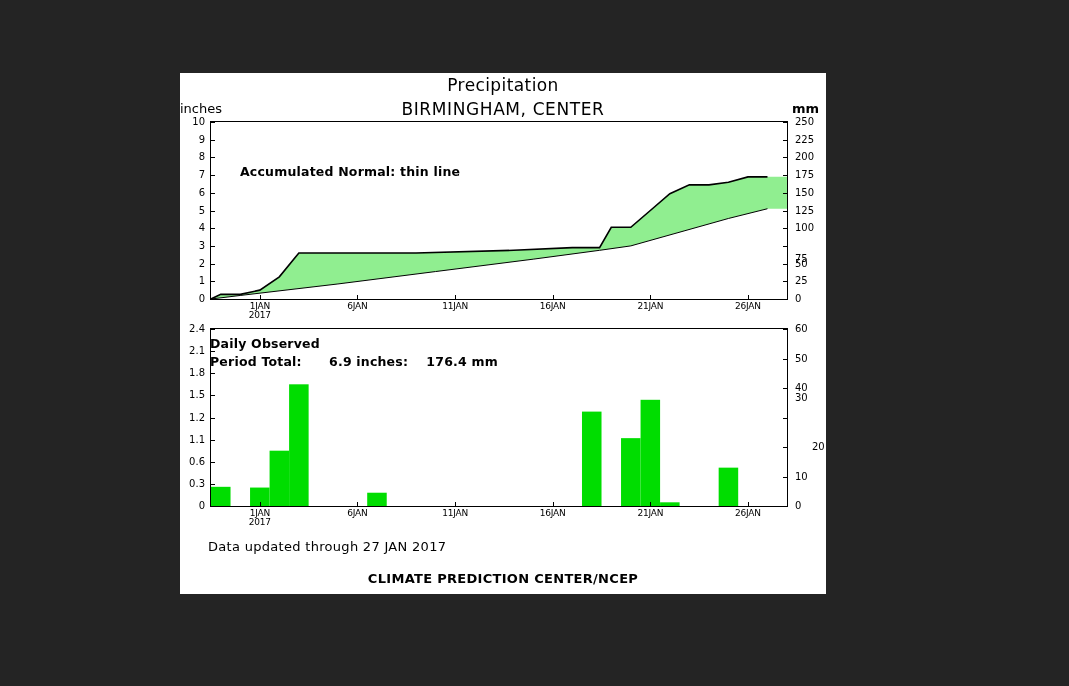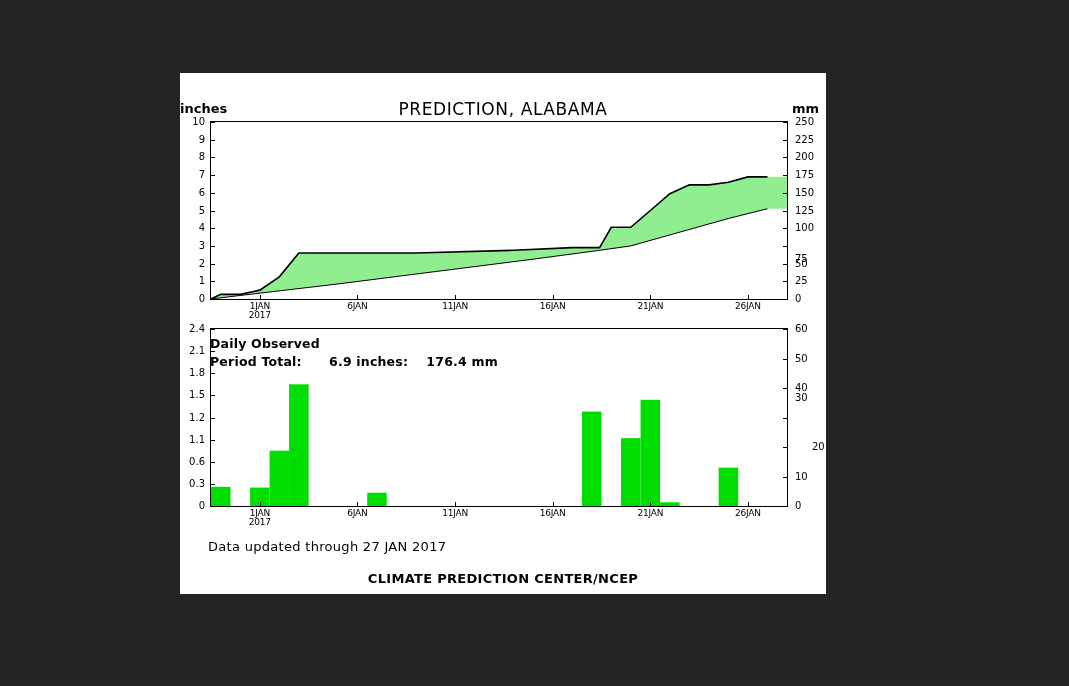--- a/index.html
+++ b/index.html
@@ -26,21 +26,21 @@
   #title-main {
     left: 0; top: 2px; width: 646px;
     text-align: center;
     font-size: 17px; letter-spacing: .4px;
   }
   #title-station {
     left: 0; top: 26px; width: 646px;
     text-align: center;
     font-size: 17px; letter-spacing: .6px;
   }
-  #unit-left  { left: 0px;  top: 28px; font-size: 13px; font-weight: bold; }
+  #unit-left  { left: 0px;  top: 28px; font-size: 13px; font-weight: normal; }
   #unit-right { left: 612px; top: 28px; font-size: 13px; font-weight: bold; }
 
   
   .plot {
     position: absolute;
     border: 1px solid #000;
     background: #fff;
   }
   .plot svg { position: absolute; left: 0; top: 0; display: block; }
 
@@ -77,21 +77,22 @@
     font-size: 13px; font-weight: bold; letter-spacing: .3px;
   }
 </style>
 </head>
 <body>
 
 <div id="page">
 
   <div id="card">
 
-    <div class="txt" id="title-station">PREDICTION, ALABAMA</div>
+    <div class="txt" id="title-main">Precipitation</div>
+    <div class="txt" id="title-station">BIRMINGHAM, CENTER</div>
     <div class="txt" id="unit-left">inches</div>
     <div class="txt" id="unit-right">mm</div>
 
     <div class="plot" id="plot-accum" style="left:30px; top:48px; width:578px; height:179px;">
       <svg id="svg-accum" width="576" height="177" viewBox="0 0 576 177">
           <polygon points="0.96,176.55 1.92,176.09 2.88,175.64 3.84,175.19 4.80,174.74 5.76,174.28 6.72,173.83 7.68,173.38 8.64,172.93 9.60,172.47 10.56,172.40 11.52,172.40 12.48,172.40 13.44,172.40 14.40,172.40 15.36,172.40 16.32,172.40 17.28,172.40 18.24,172.40 19.20,172.40 20.16,172.40 21.12,172.40 22.08,172.40 23.04,172.40 24.00,172.40 24.96,172.40 25.92,172.40 26.88,172.40 27.84,172.40 28.80,172.40 29.76,172.30 30.72,172.09 31.68,171.88 32.64,171.67 33.60,171.46 34.56,171.25 35.52,171.04 36.48,170.83 37.44,170.62 38.40,170.42 39.36,170.21 40.32,170.00 41.28,169.79 42.24,169.58 43.20,169.37 44.16,169.16 45.12,168.95 46.08,168.74 47.04,168.54 48.00,168.33 48.96,168.05 49.92,167.40 50.88,166.75 51.84,166.09 52.80,165.44 53.76,164.79 54.72,164.13 55.68,163.48 56.64,162.83 57.60,162.18 58.56,161.52 59.52,160.87 60.48,160.22 61.44,159.57 62.40,158.91 63.36,158.26 64.32,157.61 65.28,156.95 66.24,156.30 67.20,155.65 68.16,155.00 69.12,153.92 70.08,152.74 71.04,151.57 72.00,150.39 72.96,149.22 73.92,148.05 74.88,146.87 75.84,145.70 76.80,144.52 77.76,143.35 78.72,142.17 79.68,141.00 80.64,139.82 81.60,138.65 82.56,137.47 83.52,136.30 84.48,135.12 85.44,133.95 86.40,132.77 87.36,131.60 88.32,130.98 89.28,130.98 90.24,130.98 91.20,130.98 92.16,130.98 93.12,130.98 94.08,130.98 95.04,130.98 96.00,130.98 96.96,130.98 97.92,130.98 98.88,130.98 99.84,130.98 100.80,130.98 101.76,130.98 102.72,130.98 103.68,130.98 104.64,130.98 105.60,130.98 106.56,130.98 107.52,130.98 108.48,130.98 109.44,130.98 110.40,130.98 111.36,130.98 112.32,130.98 113.28,130.98 114.24,130.98 115.20,130.98 116.16,130.98 117.12,130.98 118.08,130.98 119.04,130.98 120.00,130.98 120.96,130.98 121.92,130.98 122.88,130.98 123.84,130.98 124.80,130.98 125.76,130.98 126.72,130.98 127.68,130.98 128.64,130.98 129.60,130.98 130.56,130.98 131.52,130.98 132.48,130.98 133.44,130.98 134.40,130.98 135.36,130.98 136.32,130.98 137.28,130.98 138.24,130.98 139.20,130.98 140.16,130.98 141.12,130.98 142.08,130.98 143.04,130.98 144.00,130.98 144.96,130.98 145.92,130.98 146.88,130.98 147.84,130.98 148.80,130.98 149.76,130.98 150.72,130.98 151.68,130.98 152.64,130.98 153.60,130.98 154.56,130.98 155.52,130.98 156.48,130.98 157.44,130.98 158.40,130.98 159.36,130.98 160.32,130.98 161.28,130.98 162.24,130.98 163.20,130.98 164.16,130.98 165.12,130.98 166.08,130.98 167.04,130.98 168.00,130.98 168.96,130.98 169.92,130.98 170.88,130.98 171.84,130.98 172.80,130.98 173.76,130.98 174.72,130.98 175.68,130.98 176.64,130.98 177.60,130.98 178.56,130.98 179.52,130.98 180.48,130.98 181.44,130.98 182.40,130.98 183.36,130.98 184.32,130.98 185.28,130.98 186.24,130.98 187.20,130.98 188.16,130.98 189.12,130.98 190.08,130.98 191.04,130.98 192.00,130.98 192.96,130.98 193.92,130.98 194.88,130.98 195.84,130.98 196.80,130.98 197.76,130.98 198.72,130.98 199.68,130.98 200.64,130.98 201.60,130.98 202.56,130.98 203.52,130.98 204.48,130.98 205.44,130.97 206.40,130.94 207.36,130.92 208.32,130.89 209.28,130.86 210.24,130.84 211.20,130.81 212.16,130.79 213.12,130.76 214.08,130.73 215.04,130.71 216.00,130.68 216.96,130.66 217.92,130.63 218.88,130.60 219.84,130.58 220.80,130.55 221.76,130.52 222.72,130.50 223.68,130.47 224.64,130.45 225.60,130.42 226.56,130.39 227.52,130.37 228.48,130.34 229.44,130.32 230.40,130.29 231.36,130.26 232.32,130.24 233.28,130.21 234.24,130.19 235.20,130.16 236.16,130.13 237.12,130.11 238.08,130.08 239.04,130.05 240.00,130.03 240.96,130.00 241.92,129.98 242.88,129.95 243.84,129.92 244.80,129.90 245.76,129.87 246.72,129.85 247.68,129.82 248.64,129.79 249.60,129.77 250.56,129.74 251.52,129.72 252.48,129.69 253.44,129.66 254.40,129.64 255.36,129.61 256.32,129.58 257.28,129.56 258.24,129.53 259.20,129.51 260.16,129.48 261.12,129.45 262.08,129.43 263.04,129.40 264.00,129.38 264.96,129.35 265.92,129.32 266.88,129.30 267.84,129.27 268.80,129.25 269.76,129.22 270.72,129.19 271.68,129.17 272.64,129.14 273.60,129.11 274.56,129.09 275.52,129.06 276.48,129.04 277.44,129.01 278.40,128.98 279.36,128.96 280.32,128.93 281.28,128.91 282.24,128.88 283.20,128.85 284.16,128.83 285.12,128.80 286.08,128.78 287.04,128.75 288.00,128.72 288.96,128.70 289.92,128.67 290.88,128.64 291.84,128.62 292.80,128.59 293.76,128.57 294.72,128.54 295.68,128.51 296.64,128.49 297.60,128.46 298.56,128.44 299.52,128.41 300.48,128.38 301.44,128.36 302.40,128.33 303.36,128.29 304.32,128.25 305.28,128.21 306.24,128.16 307.20,128.12 308.16,128.07 309.12,128.03 310.08,127.99 311.04,127.94 312.00,127.90 312.96,127.86 313.92,127.81 314.88,127.77 315.84,127.73 316.80,127.68 317.76,127.64 318.72,127.60 319.68,127.55 320.64,127.51 321.60,127.47 322.56,127.42 323.52,127.38 324.48,127.34 325.44,127.29 326.40,127.25 327.36,127.20 328.32,127.16 329.28,127.12 330.24,127.07 331.20,127.03 332.16,126.99 333.12,126.94 334.08,126.90 335.04,126.86 336.00,126.81 336.96,126.77 337.92,126.73 338.88,126.68 339.84,126.64 340.80,126.60 341.76,126.55 342.72,126.51 343.68,126.47 344.64,126.42 345.60,126.38 346.56,126.33 347.52,126.29 348.48,126.25 349.44,126.20 350.40,126.16 351.36,126.12 352.32,126.07 353.28,126.03 354.24,125.99 355.20,125.94 356.16,125.90 357.12,125.86 358.08,125.81 359.04,125.77 360.00,125.73 360.96,125.68 361.92,125.67 362.88,125.67 363.84,125.67 364.80,125.67 365.76,125.67 366.72,125.67 367.68,125.67 368.64,125.67 369.60,125.67 370.56,125.67 371.52,125.67 372.48,125.67 373.44,125.67 374.40,125.67 375.36,125.67 376.32,125.67 377.28,125.67 378.24,125.67 379.20,125.67 380.16,125.67 381.12,125.67 382.08,125.67 383.04,125.67 384.00,125.67 384.96,125.67 385.92,125.67 386.88,125.67 387.84,125.67 388.80,125.25 389.76,123.58 390.72,121.91 391.68,120.24 392.64,118.57 393.60,116.91 394.56,115.24 395.52,113.57 396.48,111.90 397.44,110.23 398.40,108.57 399.36,106.90 400.32,105.32 401.28,105.32 402.24,105.32 403.20,105.32 404.16,105.32 405.12,105.32 406.08,105.32 407.04,105.32 408.00,105.32 408.96,105.32 409.92,105.32 410.88,105.32 411.84,105.32 412.80,105.32 413.76,105.32 414.72,105.32 415.68,105.32 416.64,105.32 417.60,105.32 418.56,105.32 419.52,105.32 420.48,104.73 421.44,103.90 422.40,103.07 423.36,102.25 424.32,101.42 425.28,100.59 426.24,99.77 427.20,98.94 428.16,98.11 429.12,97.29 430.08,96.46 431.04,95.63 432.00,94.81 432.96,93.98 433.92,93.15 434.88,92.33 435.84,91.50 436.80,90.67 437.76,89.85 438.72,89.02 439.68,88.19 440.64,87.36 441.60,86.54 442.56,85.71 443.52,84.88 444.48,84.06 445.44,83.23 446.40,82.40 447.36,81.58 448.32,80.75 449.28,79.92 450.24,79.10 451.20,78.27 452.16,77.44 453.12,76.62 454.08,75.79 455.04,74.96 456.00,74.14 456.96,73.31 457.92,72.48 458.88,71.67 459.84,71.24 460.80,70.80 461.76,70.36 462.72,69.93 463.68,69.49 464.64,69.06 465.60,68.62 466.56,68.19 467.52,67.75 468.48,67.32 469.44,66.88 470.40,66.45 471.36,66.01 472.32,65.58 473.28,65.14 474.24,64.71 475.20,64.27 476.16,63.84 477.12,63.40 478.08,62.97 479.04,62.83 480.00,62.83 480.96,62.83 481.92,62.83 482.88,62.83 483.84,62.83 484.80,62.83 485.76,62.83 486.72,62.83 487.68,62.83 488.64,62.83 489.60,62.83 490.56,62.83 491.52,62.83 492.48,62.83 493.44,62.83 494.40,62.83 495.36,62.83 496.32,62.83 497.28,62.83 498.24,62.79 499.20,62.66 500.16,62.53 501.12,62.40 502.08,62.27 503.04,62.14 504.00,62.01 504.96,61.87 505.92,61.74 506.88,61.61 507.84,61.48 508.80,61.35 509.76,61.22 510.72,61.09 511.68,60.96 512.64,60.83 513.60,60.70 514.56,60.57 515.52,60.44 516.48,60.31 517.44,60.18 518.40,59.91 519.36,59.65 520.32,59.39 521.28,59.13 522.24,58.87 523.20,58.61 524.16,58.35 525.12,58.09 526.08,57.83 527.04,57.56 528.00,57.30 528.96,57.04 529.92,56.78 530.88,56.52 531.84,56.26 532.80,56.00 533.76,55.74 534.72,55.48 535.68,55.22 536.64,54.95 537.60,54.87 538.56,54.87 539.52,54.87 540.48,54.87 541.44,54.87 542.40,54.87 543.36,54.87 544.32,54.87 545.28,54.87 546.24,54.87 547.20,54.87 548.16,54.87 549.12,54.87 550.08,54.87 551.04,54.87 552.00,54.87 552.96,54.87 553.92,54.87 554.88,54.87 555.84,54.87 556.80,54.87 557.76,54.87 558.72,54.87 559.68,54.87 560.64,54.87 561.60,54.87 562.56,54.87 563.52,54.87 564.48,54.87 565.44,54.87 566.40,54.87 567.36,54.87 568.32,54.87 569.28,54.87 570.24,54.87 571.20,54.87 572.16,54.87 573.12,54.87 574.08,54.87 575.04,54.87 576.00,54.87 576.00,86.73 575.04,86.73 574.08,86.73 573.12,86.73 572.16,86.73 571.20,86.73 570.24,86.73 569.28,86.73 568.32,86.73 567.36,86.73 566.40,86.73 565.44,86.73 564.48,86.73 563.52,86.73 562.56,86.73 561.60,86.73 560.64,86.73 559.68,86.73 558.72,86.73 557.76,86.73 556.80,86.73 555.84,86.89 554.88,87.13 553.92,87.37 552.96,87.61 552.00,87.85 551.04,88.08 550.08,88.32 549.12,88.56 548.16,88.80 547.20,89.04 546.24,89.28 545.28,89.52 544.32,89.76 543.36,90.00 542.40,90.24 541.44,90.48 540.48,90.72 539.52,90.96 538.56,91.20 537.60,91.44 536.64,91.67 535.68,91.91 534.72,92.15 533.76,92.39 532.80,92.63 531.84,92.87 530.88,93.11 529.92,93.35 528.96,93.59 528.00,93.83 527.04,94.07 526.08,94.31 525.12,94.55 524.16,94.79 523.20,95.03 522.24,95.26 521.28,95.50 520.32,95.74 519.36,95.98 518.40,96.22 517.44,96.46 516.48,96.73 515.52,97.00 514.56,97.27 513.60,97.54 512.64,97.81 511.68,98.08 510.72,98.35 509.76,98.62 508.80,98.89 507.84,99.16 506.88,99.43 505.92,99.70 504.96,99.97 504.00,100.24 503.04,100.51 502.08,100.78 501.12,101.05 500.16,101.32 499.20,101.59 498.24,101.86 497.28,102.13 496.32,102.40 495.36,102.67 494.40,102.94 493.44,103.20 492.48,103.47 491.52,103.74 490.56,104.01 489.60,104.28 488.64,104.55 487.68,104.82 486.72,105.09 485.76,105.36 484.80,105.63 483.84,105.90 482.88,106.17 481.92,106.44 480.96,106.71 480.00,106.98 479.04,107.25 478.08,107.52 477.12,107.79 476.16,108.06 475.20,108.33 474.24,108.60 473.28,108.87 472.32,109.14 471.36,109.41 470.40,109.68 469.44,109.95 468.48,110.22 467.52,110.49 466.56,110.76 465.60,111.03 464.64,111.30 463.68,111.57 462.72,111.84 461.76,112.11 460.80,112.38 459.84,112.65 458.88,112.92 457.92,113.19 456.96,113.46 456.00,113.73 455.04,114.00 454.08,114.27 453.12,114.54 452.16,114.81 451.20,115.08 450.24,115.34 449.28,115.61 448.32,115.88 447.36,116.15 446.40,116.42 445.44,116.69 444.48,116.96 443.52,117.23 442.56,117.50 441.60,117.77 440.64,118.04 439.68,118.31 438.72,118.58 437.76,118.85 436.80,119.12 435.84,119.39 434.88,119.66 433.92,119.93 432.96,120.20 432.00,120.47 431.04,120.74 430.08,121.01 429.12,121.28 428.16,121.55 427.20,121.82 426.24,122.09 425.28,122.36 424.32,122.63 423.36,122.90 422.40,123.17 421.44,123.44 420.48,123.71 419.52,123.94 418.56,124.08 417.60,124.21 416.64,124.35 415.68,124.48 414.72,124.62 413.76,124.76 412.80,124.89 411.84,125.03 410.88,125.16 409.92,125.30 408.96,125.43 408.00,125.57 407.04,125.71 406.08,125.84 405.12,125.98 404.16,126.11 403.20,126.25 402.24,126.39 401.28,126.52 400.32,126.66 399.36,126.79 398.40,126.93 397.44,127.07 396.48,127.20 395.52,127.34 394.56,127.47 393.60,127.61 392.64,127.75 391.68,127.88 390.72,128.02 389.76,128.15 388.80,128.29 387.84,128.42 386.88,128.55 385.92,128.68 384.96,128.80 384.00,128.93 383.04,129.06 382.08,129.19 381.12,129.32 380.16,129.44 379.20,129.57 378.24,129.70 377.28,129.83 376.32,129.96 375.36,130.08 374.40,130.21 373.44,130.34 372.48,130.47 371.52,130.60 370.56,130.72 369.60,130.85 368.64,130.98 367.68,131.11 366.72,131.24 365.76,131.36 364.80,131.49 363.84,131.62 362.88,131.75 361.92,131.88 360.96,132.00 360.00,132.13 359.04,132.26 358.08,132.39 357.12,132.52 356.16,132.64 355.20,132.77 354.24,132.90 353.28,133.03 352.32,133.16 351.36,133.28 350.40,133.41 349.44,133.54 348.48,133.67 347.52,133.80 346.56,133.92 345.60,134.05 344.64,134.18 343.68,134.31 342.72,134.44 341.76,134.56 340.80,134.69 339.84,134.82 338.88,134.95 337.92,135.08 336.96,135.20 336.00,135.33 335.04,135.46 334.08,135.59 333.12,135.72 332.16,135.84 331.20,135.97 330.24,136.10 329.28,136.23 328.32,136.36 327.36,136.48 326.40,136.61 325.44,136.74 324.48,136.87 323.52,136.99 322.56,137.12 321.60,137.25 320.64,137.37 319.68,137.49 318.72,137.61 317.76,137.73 316.80,137.86 315.84,137.98 314.88,138.10 313.92,138.22 312.96,138.34 312.00,138.47 311.04,138.59 310.08,138.71 309.12,138.83 308.16,138.95 307.20,139.07 306.24,139.20 305.28,139.32 304.32,139.44 303.36,139.56 302.40,139.68 301.44,139.81 300.48,139.93 299.52,140.05 298.56,140.17 297.60,140.29 296.64,140.41 295.68,140.54 294.72,140.66 293.76,140.78 292.80,140.90 291.84,141.02 290.88,141.15 289.92,141.27 288.96,141.39 288.00,141.51 287.04,141.63 286.08,141.76 285.12,141.88 284.16,142.00 283.20,142.12 282.24,142.24 281.28,142.36 280.32,142.49 279.36,142.61 278.40,142.73 277.44,142.85 276.48,142.97 275.52,143.10 274.56,143.22 273.60,143.34 272.64,143.46 271.68,143.58 270.72,143.70 269.76,143.83 268.80,143.95 267.84,144.07 266.88,144.19 265.92,144.31 264.96,144.44 264.00,144.56 263.04,144.68 262.08,144.80 261.12,144.92 260.16,145.04 259.20,145.17 258.24,145.29 257.28,145.41 256.32,145.53 255.36,145.65 254.40,145.78 253.44,145.90 252.48,146.02 251.52,146.14 250.56,146.26 249.60,146.38 248.64,146.51 247.68,146.63 246.72,146.75 245.76,146.87 244.80,146.99 243.84,147.12 242.88,147.24 241.92,147.36 240.96,147.48 240.00,147.60 239.04,147.73 238.08,147.85 237.12,147.97 236.16,148.09 235.20,148.21 234.24,148.33 233.28,148.46 232.32,148.58 231.36,148.70 230.40,148.82 229.44,148.94 228.48,149.07 227.52,149.19 226.56,149.31 225.60,149.43 224.64,149.55 223.68,149.67 222.72,149.80 221.76,149.92 220.80,150.04 219.84,150.16 218.88,150.28 217.92,150.41 216.96,150.53 216.00,150.65 215.04,150.77 214.08,150.89 213.12,151.01 212.16,151.14 211.20,151.26 210.24,151.38 209.28,151.50 208.32,151.62 207.36,151.75 206.40,151.87 205.44,151.99 204.48,152.11 203.52,152.23 202.56,152.35 201.60,152.48 200.64,152.60 199.68,152.72 198.72,152.84 197.76,152.96 196.80,153.09 195.84,153.21 194.88,153.33 193.92,153.45 192.96,153.57 192.00,153.69 191.04,153.82 190.08,153.94 189.12,154.06 188.16,154.18 187.20,154.30 186.24,154.43 185.28,154.55 184.32,154.67 183.36,154.79 182.40,154.91 181.44,155.04 180.48,155.16 179.52,155.28 178.56,155.40 177.60,155.52 176.64,155.64 175.68,155.77 174.72,155.89 173.76,156.01 172.80,156.13 171.84,156.25 170.88,156.38 169.92,156.50 168.96,156.62 168.00,156.74 167.04,156.86 166.08,156.98 165.12,157.11 164.16,157.23 163.20,157.35 162.24,157.47 161.28,157.59 160.32,157.72 159.36,157.84 158.40,157.96 157.44,158.08 156.48,158.20 155.52,158.32 154.56,158.45 153.60,158.57 152.64,158.69 151.68,158.81 150.72,158.93 149.76,159.06 148.80,159.18 147.84,159.30 146.88,159.42 145.92,159.54 144.96,159.66 144.00,159.79 143.04,159.91 142.08,160.03 141.12,160.15 140.16,160.27 139.20,160.40 138.24,160.52 137.28,160.64 136.32,160.76 135.36,160.88 134.40,161.01 133.44,161.13 132.48,161.25 131.52,161.37 130.56,161.49 129.60,161.61 128.64,161.74 127.68,161.86 126.72,161.98 125.76,162.09 124.80,162.20 123.84,162.32 122.88,162.43 121.92,162.54 120.96,162.66 120.00,162.77 119.04,162.88 118.08,163.00 117.12,163.11 116.16,163.22 115.20,163.34 114.24,163.45 113.28,163.56 112.32,163.67 111.36,163.79 110.40,163.90 109.44,164.01 108.48,164.13 107.52,164.24 106.56,164.35 105.60,164.47 104.64,164.58 103.68,164.69 102.72,164.81 101.76,164.92 100.80,165.03 99.84,165.15 98.88,165.26 97.92,165.37 96.96,165.49 96.00,165.60 95.04,165.71 94.08,165.82 93.12,165.94 92.16,166.05 91.20,166.16 90.24,166.28 89.28,166.39 88.32,166.50 87.36,166.62 86.40,166.73 85.44,166.84 84.48,166.96 83.52,167.07 82.56,167.18 81.60,167.30 80.64,167.41 79.68,167.52 78.72,167.63 77.76,167.75 76.80,167.86 75.84,167.97 74.88,168.09 73.92,168.20 72.96,168.31 72.00,168.43 71.04,168.54 70.08,168.65 69.12,168.77 68.16,168.88 67.20,168.99 66.24,169.11 65.28,169.22 64.32,169.33 63.36,169.44 62.40,169.56 61.44,169.67 60.48,169.78 59.52,169.90 58.56,170.01 57.60,170.12 56.64,170.24 55.68,170.35 54.72,170.46 53.76,170.58 52.80,170.69 51.84,170.80 50.88,170.92 49.92,171.03 48.96,171.14 48.00,171.25 47.04,171.37 46.08,171.48 45.12,171.59 44.16,171.71 43.20,171.82 42.24,171.93 41.28,172.05 40.32,172.16 39.36,172.27 38.40,172.39 37.44,172.50 36.48,172.61 35.52,172.73 34.56,172.84 33.60,172.95 32.64,173.06 31.68,173.18 30.72,173.29 29.76,173.40 28.80,173.52 27.84,173.64 26.88,173.75 25.92,173.87 24.96,173.98 24.00,174.10 23.04,174.22 22.08,174.33 21.12,174.45 20.16,174.56 19.20,174.68 18.24,174.80 17.28,174.91 16.32,175.03 15.36,175.14 14.40,175.26 13.44,175.38 12.48,175.49 11.52,175.61 10.56,175.72 9.60,175.84 8.64,175.96 7.68,176.07 6.72,176.19 5.76,176.30 4.80,176.42 3.84,176.54 2.88,176.65 1.92,176.77 0.96,176.88" fill="#90EE90" stroke="none"></polygon>
           <polyline points="0.00,177.00 29.29,173.46 126.92,161.96 224.54,149.56 322.17,137.18 388.56,128.32 419.80,123.90 517.42,96.47 556.47,86.73" fill="none" stroke="#000000" stroke-width="1"></polyline>
           <polyline points="0.00,177.00 9.76,172.40 29.29,172.40 48.81,168.15 68.34,154.88 87.86,130.98 99.58,130.98 107.39,130.98 205.02,130.98 302.64,128.32 361.22,125.67 388.56,125.67 400.27,105.32 419.80,105.32 439.32,88.50 458.85,71.69 478.37,62.83 497.90,62.83 517.42,60.18 536.95,54.87 556.47,54.87" fill="none" stroke="#000000" stroke-width="1.6"></polyline>
         </svg>
     </div>
@@ -153,20 +154,21 @@
         <div class="tickmark" style="left: 275.068px; top: 222px; width: 1px; height: 5px;"></div>
         <div class="tick-label tick-x" style="left: 245.068px; top: 229px; width: 60px;">11JAN</div>
         <div class="tickmark" style="left: 372.695px; top: 222px; width: 1px; height: 5px;"></div>
         <div class="tick-label tick-x" style="left: 342.695px; top: 229px; width: 60px;">16JAN</div>
         <div class="tickmark" style="left: 470.322px; top: 222px; width: 1px; height: 5px;"></div>
         <div class="tick-label tick-x" style="left: 440.322px; top: 229px; width: 60px;">21JAN</div>
         <div class="tickmark" style="left: 567.949px; top: 222px; width: 1px; height: 5px;"></div>
         <div class="tick-label tick-x" style="left: 537.949px; top: 229px; width: 60px;">26JAN</div>
       </div>
 
+    <div class="anno" style="left:60px; top:91px;">Accumulated Normal: thin line</div>
 
     <div class="plot" id="plot-daily" style="left:30px; top:255px; width:578px; height:179px;">
       <svg id="svg-daily" width="576" height="177" viewBox="0 0 576 177">
           <rect x="0.00" y="157.82" width="19.53" height="19.18" fill="#00DD00" stroke="none"></rect>
           <rect x="39.05" y="158.56" width="19.53" height="18.44" fill="#00DD00" stroke="none"></rect>
           <rect x="58.58" y="121.69" width="19.53" height="55.31" fill="#00DD00" stroke="none"></rect>
           <rect x="78.10" y="55.31" width="19.53" height="121.69" fill="#00DD00" stroke="none"></rect>
           <rect x="156.20" y="163.72" width="19.53" height="13.28" fill="#00DD00" stroke="none"></rect>
           <rect x="370.98" y="82.60" width="19.53" height="94.40" fill="#00DD00" stroke="none"></rect>
           <rect x="410.03" y="109.15" width="19.53" height="67.85" fill="#00DD00" stroke="none"></rect>

